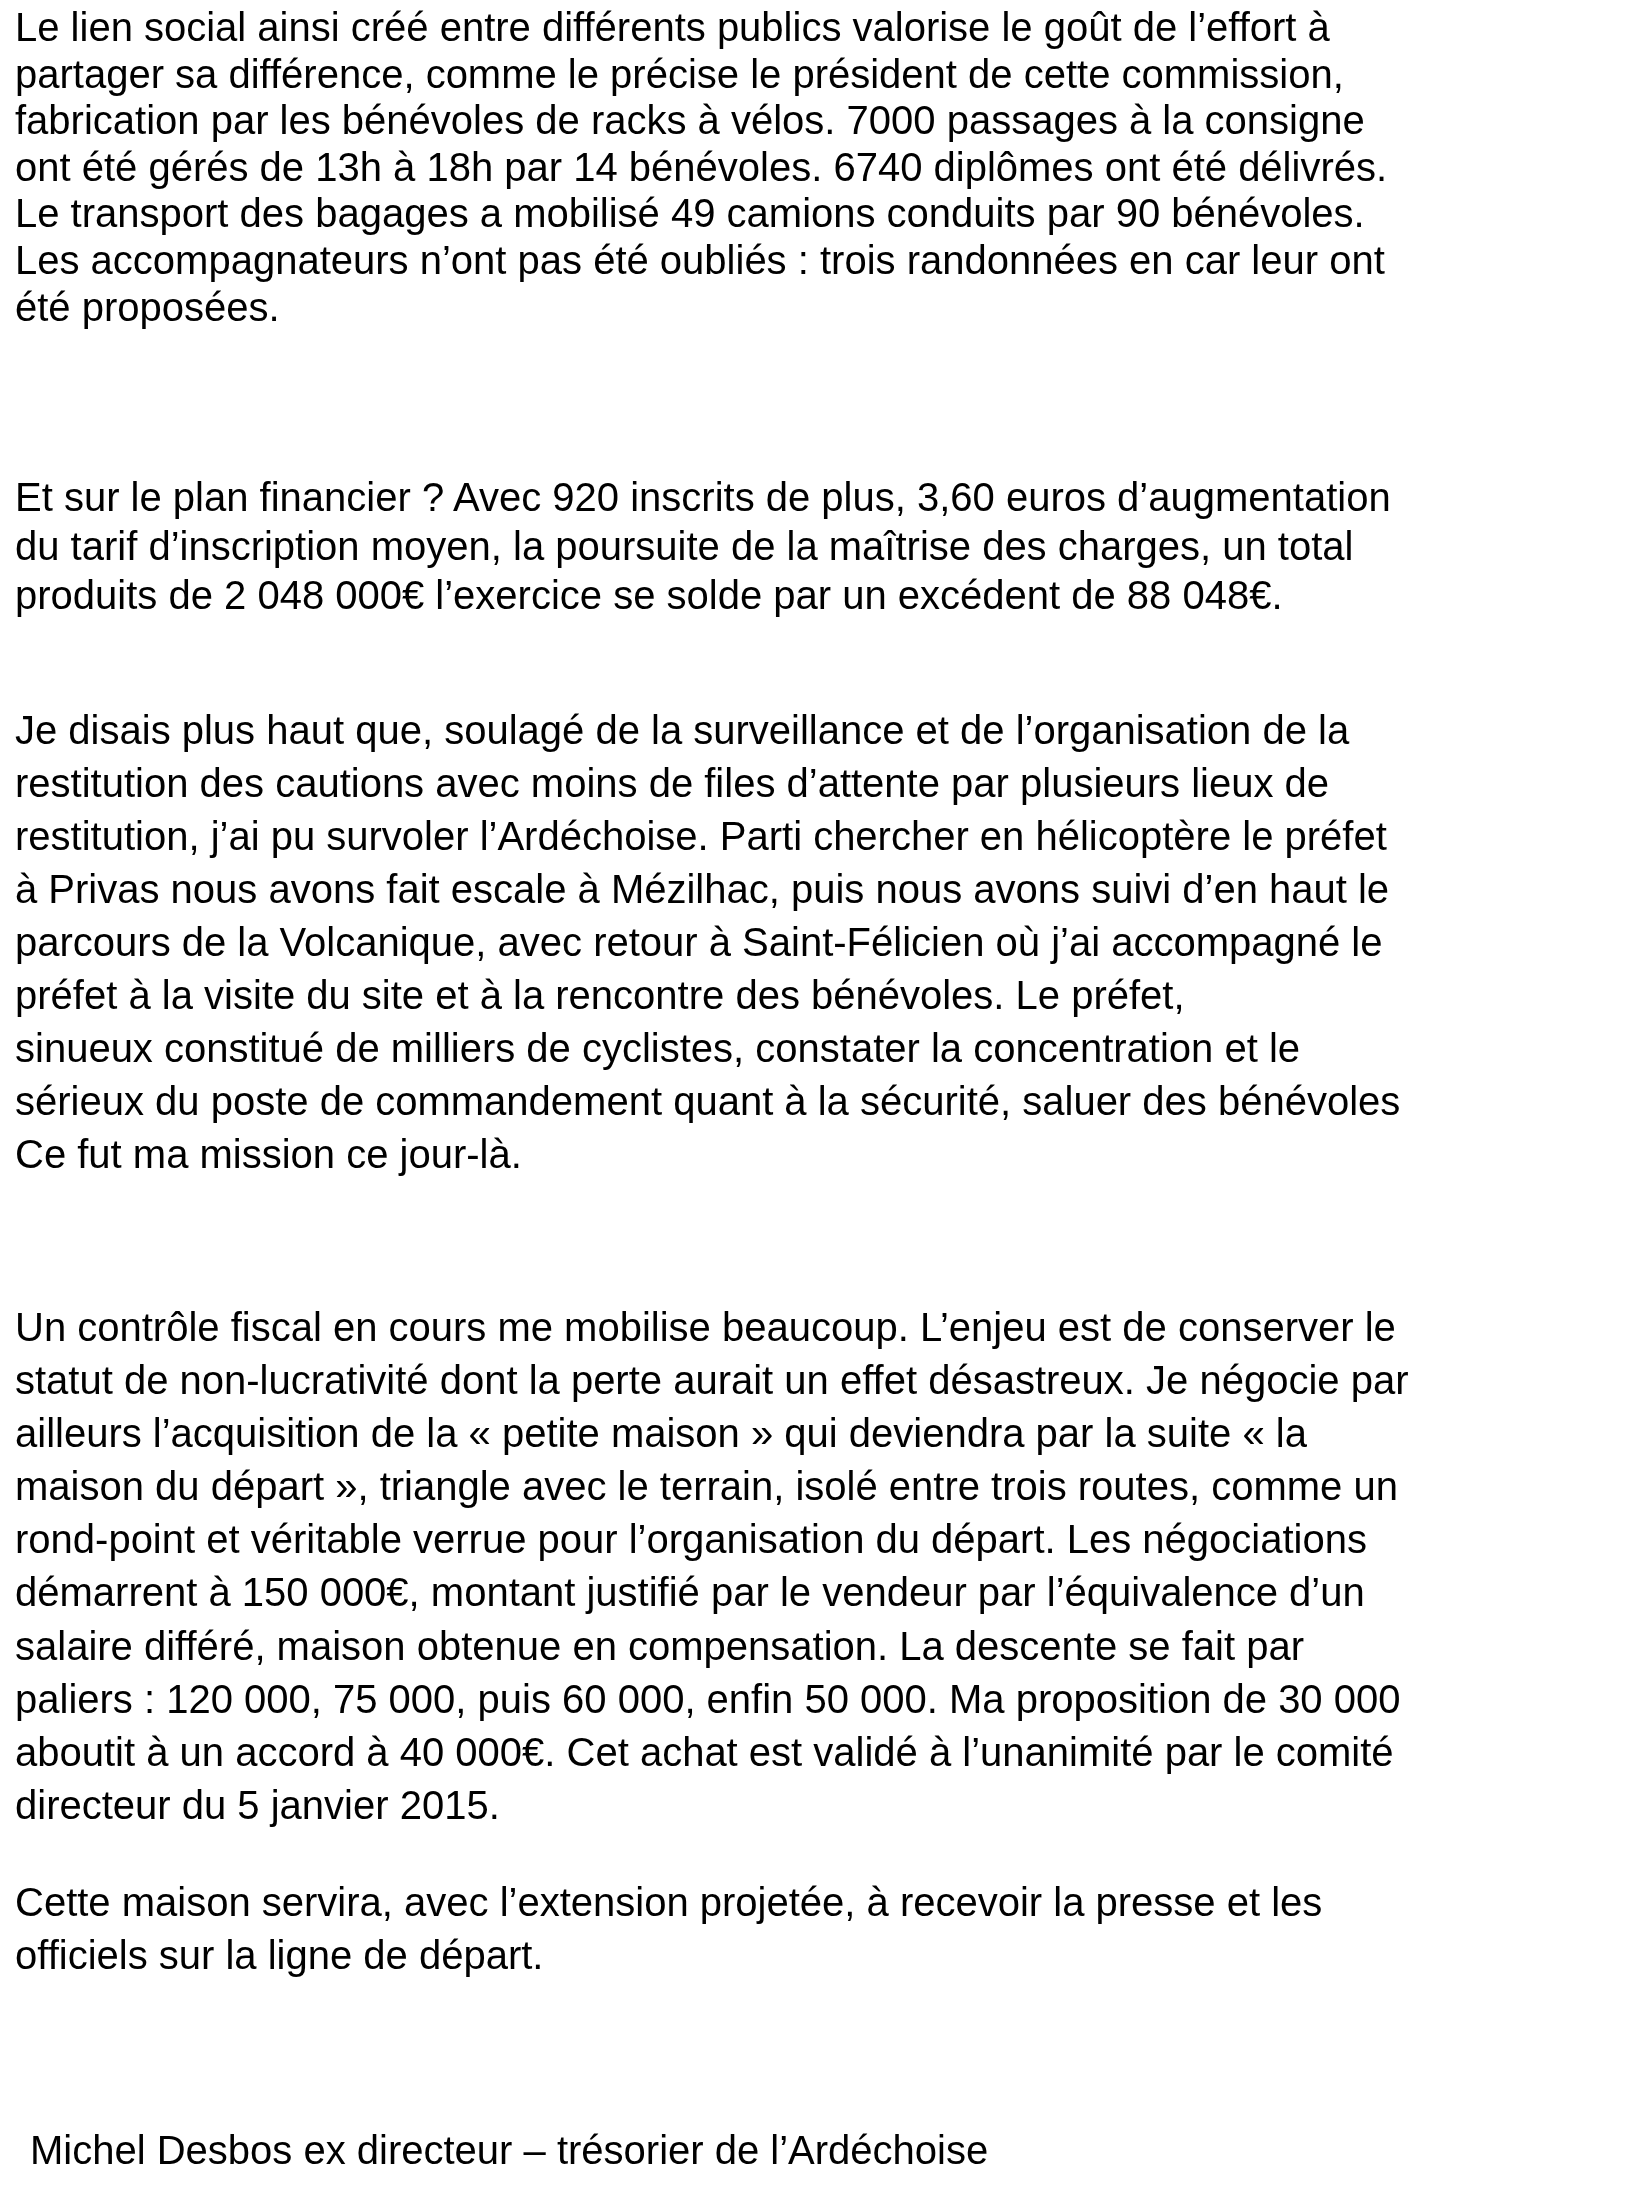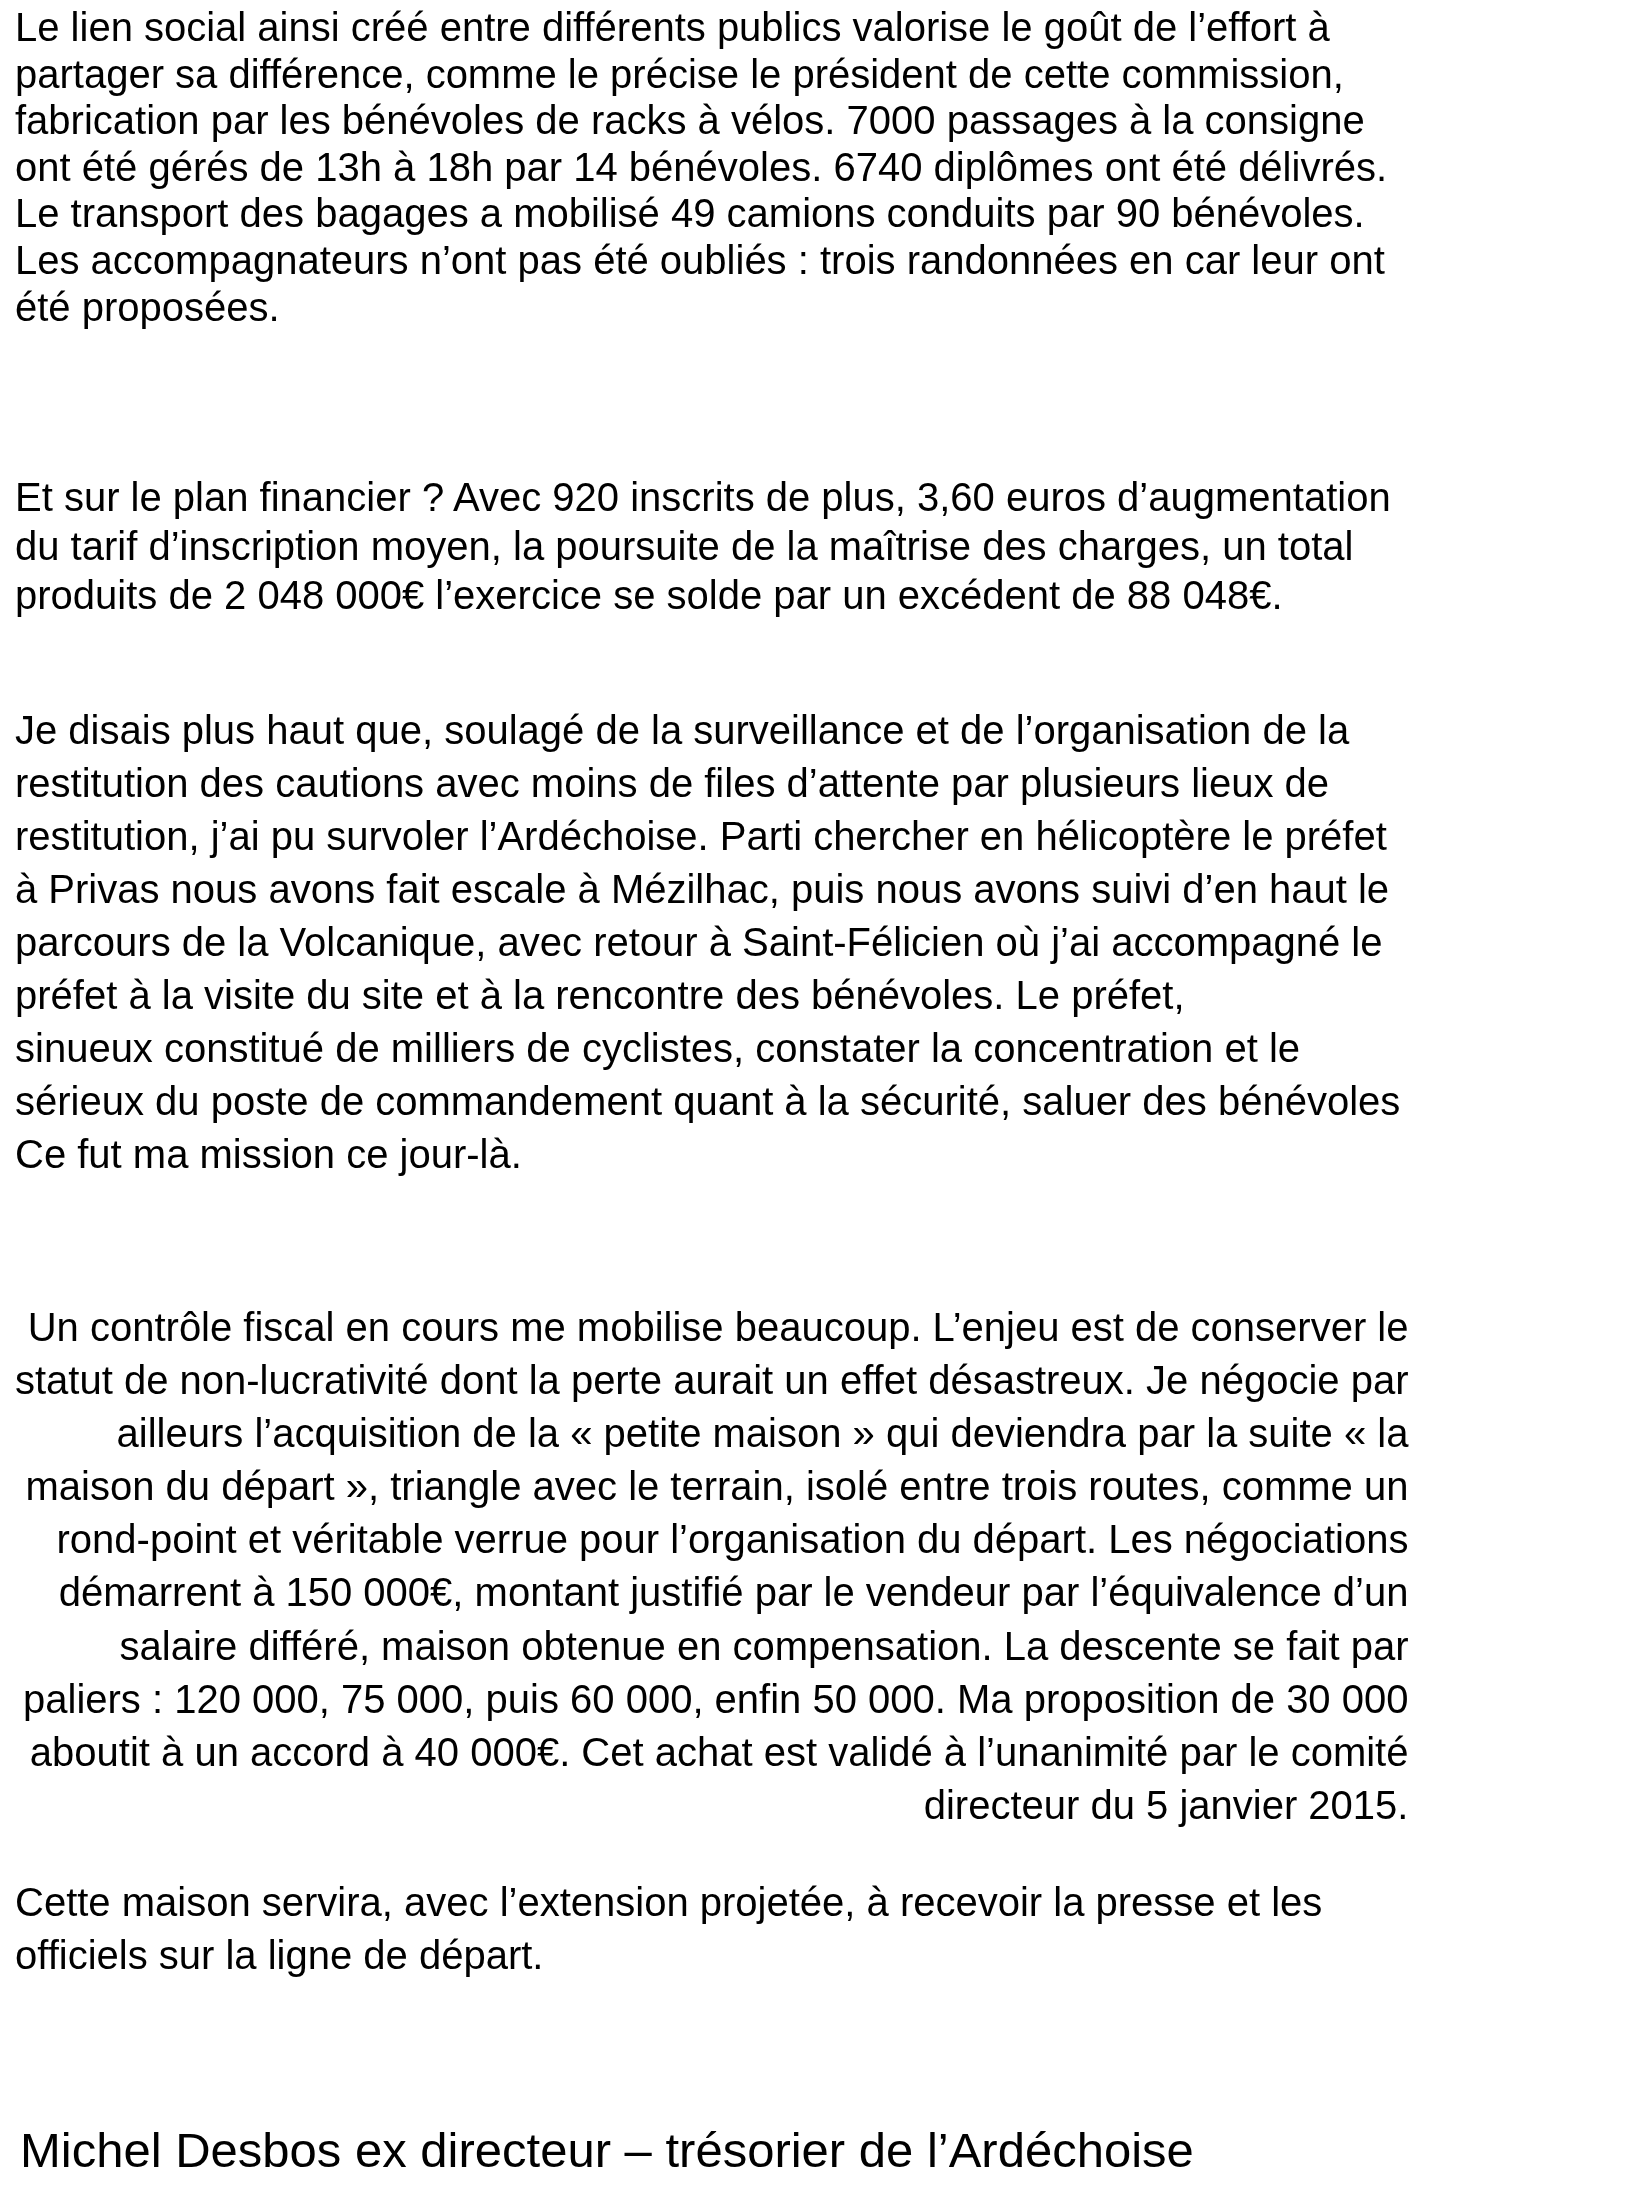--- a/index.html
+++ b/index.html
@@ -6,23 +6,23 @@
   body {
     width: 1636px; height: 2190px; position: relative; overflow: hidden;
     font-family: "Liberation Sans", sans-serif; color: #000000;
   }
   .doc { position: absolute; left: 0; top: 0; width: 1636px; height: 1668px; }
   .para { position: absolute; left: 15px; font-size: 40px; white-space: nowrap; }
   .para .line { display: block; }
   #p1 { top: 4px;    line-height: 46.6px; }
   #p2 { top: 473px;  line-height: 49px; }
   #p3 { top: 704px;  line-height: 53px; }
-  #p4 { top: 1301px; line-height: 53.1px; text-align: right; }
+  #p4 { top: 1301px; line-height: 53.1px; }
   #p5 { top: 1876px; line-height: 53px; }
-  #sig { position: absolute; left: 20px; top: 2126px; font-size: 49px; line-height: 48px; white-space: nowrap; text-align: right; }
+  #sig { position: absolute; left: 30px; top: 2126px; font-size: 40px; line-height: 48px; white-space: nowrap; text-align: right; }
 </style>
 </head>
 <body>
 
 <div class="doc">
 
   <div class="para" id="p1">
     <span class="line">Le lien social ainsi créé entre différents publics valorise le goût de l’effort à</span>
     <span class="line">partager sa différence, comme le précise le président de cette commission,</span>
     <span class="line">fabrication par les bénévoles de racks à vélos. 7000 passages à la consigne</span>

